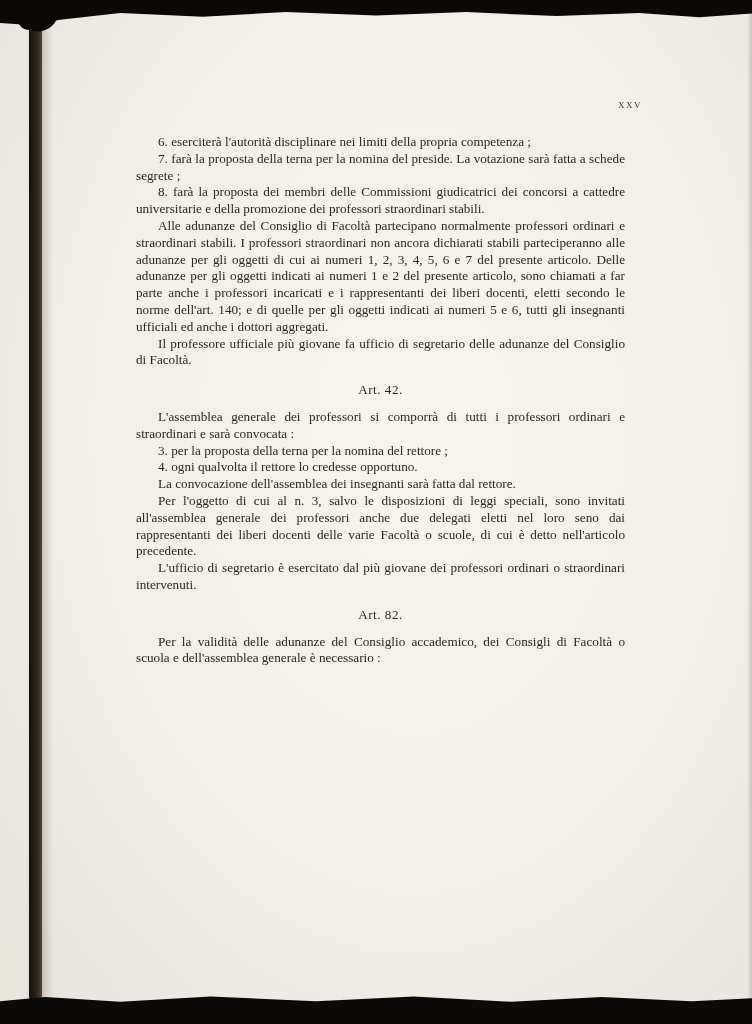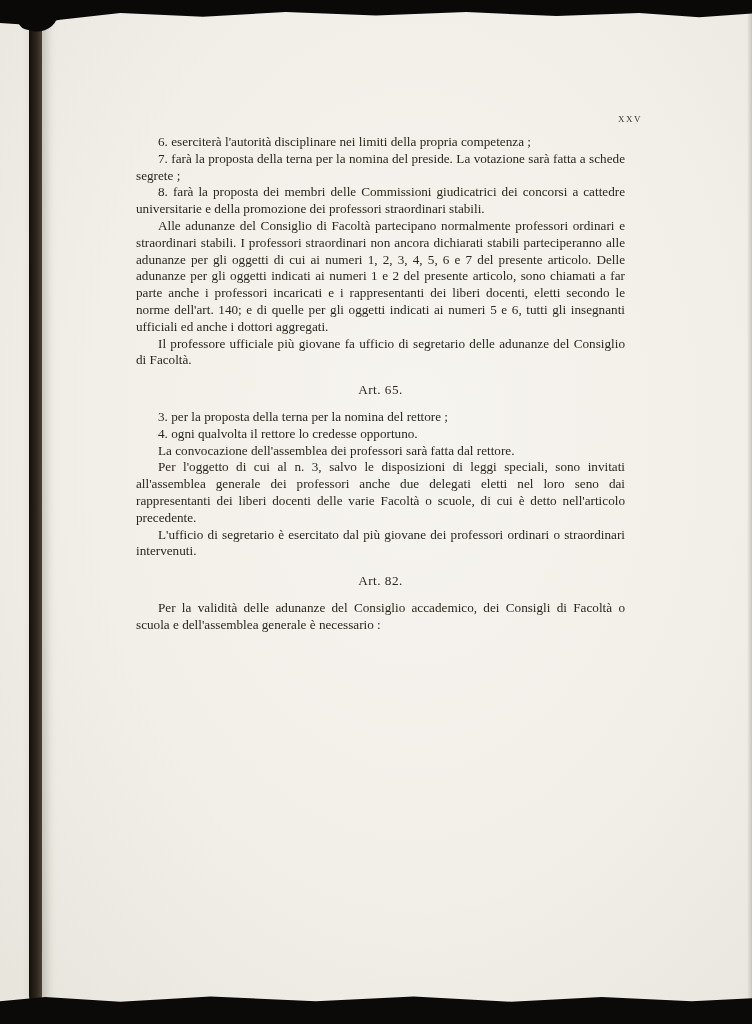--- a/index.html
+++ b/index.html
@@ -37,21 +37,21 @@
     z-index:4;
   }
   .edge-right {
     position:absolute; right:0; top:0; bottom:0; width:5px;
     background: linear-gradient(to right, rgba(0,0,0,0), #c7c5bd);
     z-index:4;
   }
 
   
   .page-number {
-    position:absolute; top:110px; left:136px; width:506px;
+    position:absolute; top:96px; left:136px; width:506px;
     text-align:right;
     font-size:13px; letter-spacing:1.5px;
     font-variant: small-caps;
     color:#35302a;
   }
   .text-block {
     position:absolute; top:134px; left:136px; width:489px;
     font-size:13.2px; line-height:16.8px;
     text-align: justify;
     text-justify: inter-word;
@@ -75,21 +75,22 @@
 <div class="band-bottom"></div>
 
 <div class="page-number">xxv</div>
 
 <div class="text-block">
   <p class="para indent">6. eserciterà l'autorità disciplinare nei limiti della propria competenza ;</p>
   <p class="para indent">7. farà la proposta della terna per la nomina del preside. La votazione sarà fatta a schede segrete ;</p>
   <p class="para indent">8. farà la proposta dei membri delle Commissioni giudicatrici dei concorsi a cattedre universitarie e della promozione dei professori straordinari stabili.</p>
   <p class="para indent">Alle adunanze del Consiglio di Facoltà partecipano normalmente professori ordinari e straordinari stabili. I professori straordinari non ancora dichiarati stabili parteciperanno alle adunanze per gli oggetti di cui ai numeri 1, 2, 3, 4, 5, 6 e 7 del presente articolo. Delle adunanze per gli oggetti indicati ai numeri 1 e 2 del presente articolo, sono chiamati a far parte anche i professori incaricati e i rappresentanti dei liberi docenti, eletti secondo le norme dell'art. 140; e di quelle per gli oggetti indicati ai numeri 5 e 6, tutti gli insegnanti ufficiali ed anche i dottori aggregati.</p>
   <p class="para indent">Il professore ufficiale più giovane fa ufficio di segretario delle adunanze del Consiglio di Facoltà.</p>
-  <h3 class="art-heading">Art. 65.</h3>
+  <h3 class="art-heading">Art. 42.</h3>
+  <p class="para indent">L'assemblea generale dei professori si comporrà di tutti i professori ordinari e straordinari e sarà convocata :</p>
   <p class="para indent">3. per la proposta della terna per la nomina del rettore ;</p>
   <p class="para indent">4. ogni qualvolta il rettore lo credesse opportuno.</p>
-  <p class="para indent">La convocazione dell'assemblea dei professori sarà fatta dal rettore.</p>
+  <p class="para indent">La convocazione dell'assemblea dei insegnanti sarà fatta dal rettore.</p>
   <p class="para indent">Per l'oggetto di cui al n. 3, salvo le disposizioni di leggi speciali, sono invitati all'assemblea generale dei professori anche due delegati eletti nel loro seno dai rappresentanti dei liberi docenti delle varie Facoltà o scuole, di cui è detto nell'articolo precedente.</p>
   <p class="para indent">L'ufficio di segretario è esercitato dal più giovane dei professori ordinari o straordinari intervenuti.</p>
   <h3 class="art-heading">Art. 82.</h3>
   <p class="para indent">Per la validità delle adunanze del Consiglio accademico, dei Consigli di Facoltà o scuola e dell'assemblea generale è necessario :</p>
 </div>
 
 </body></html>

